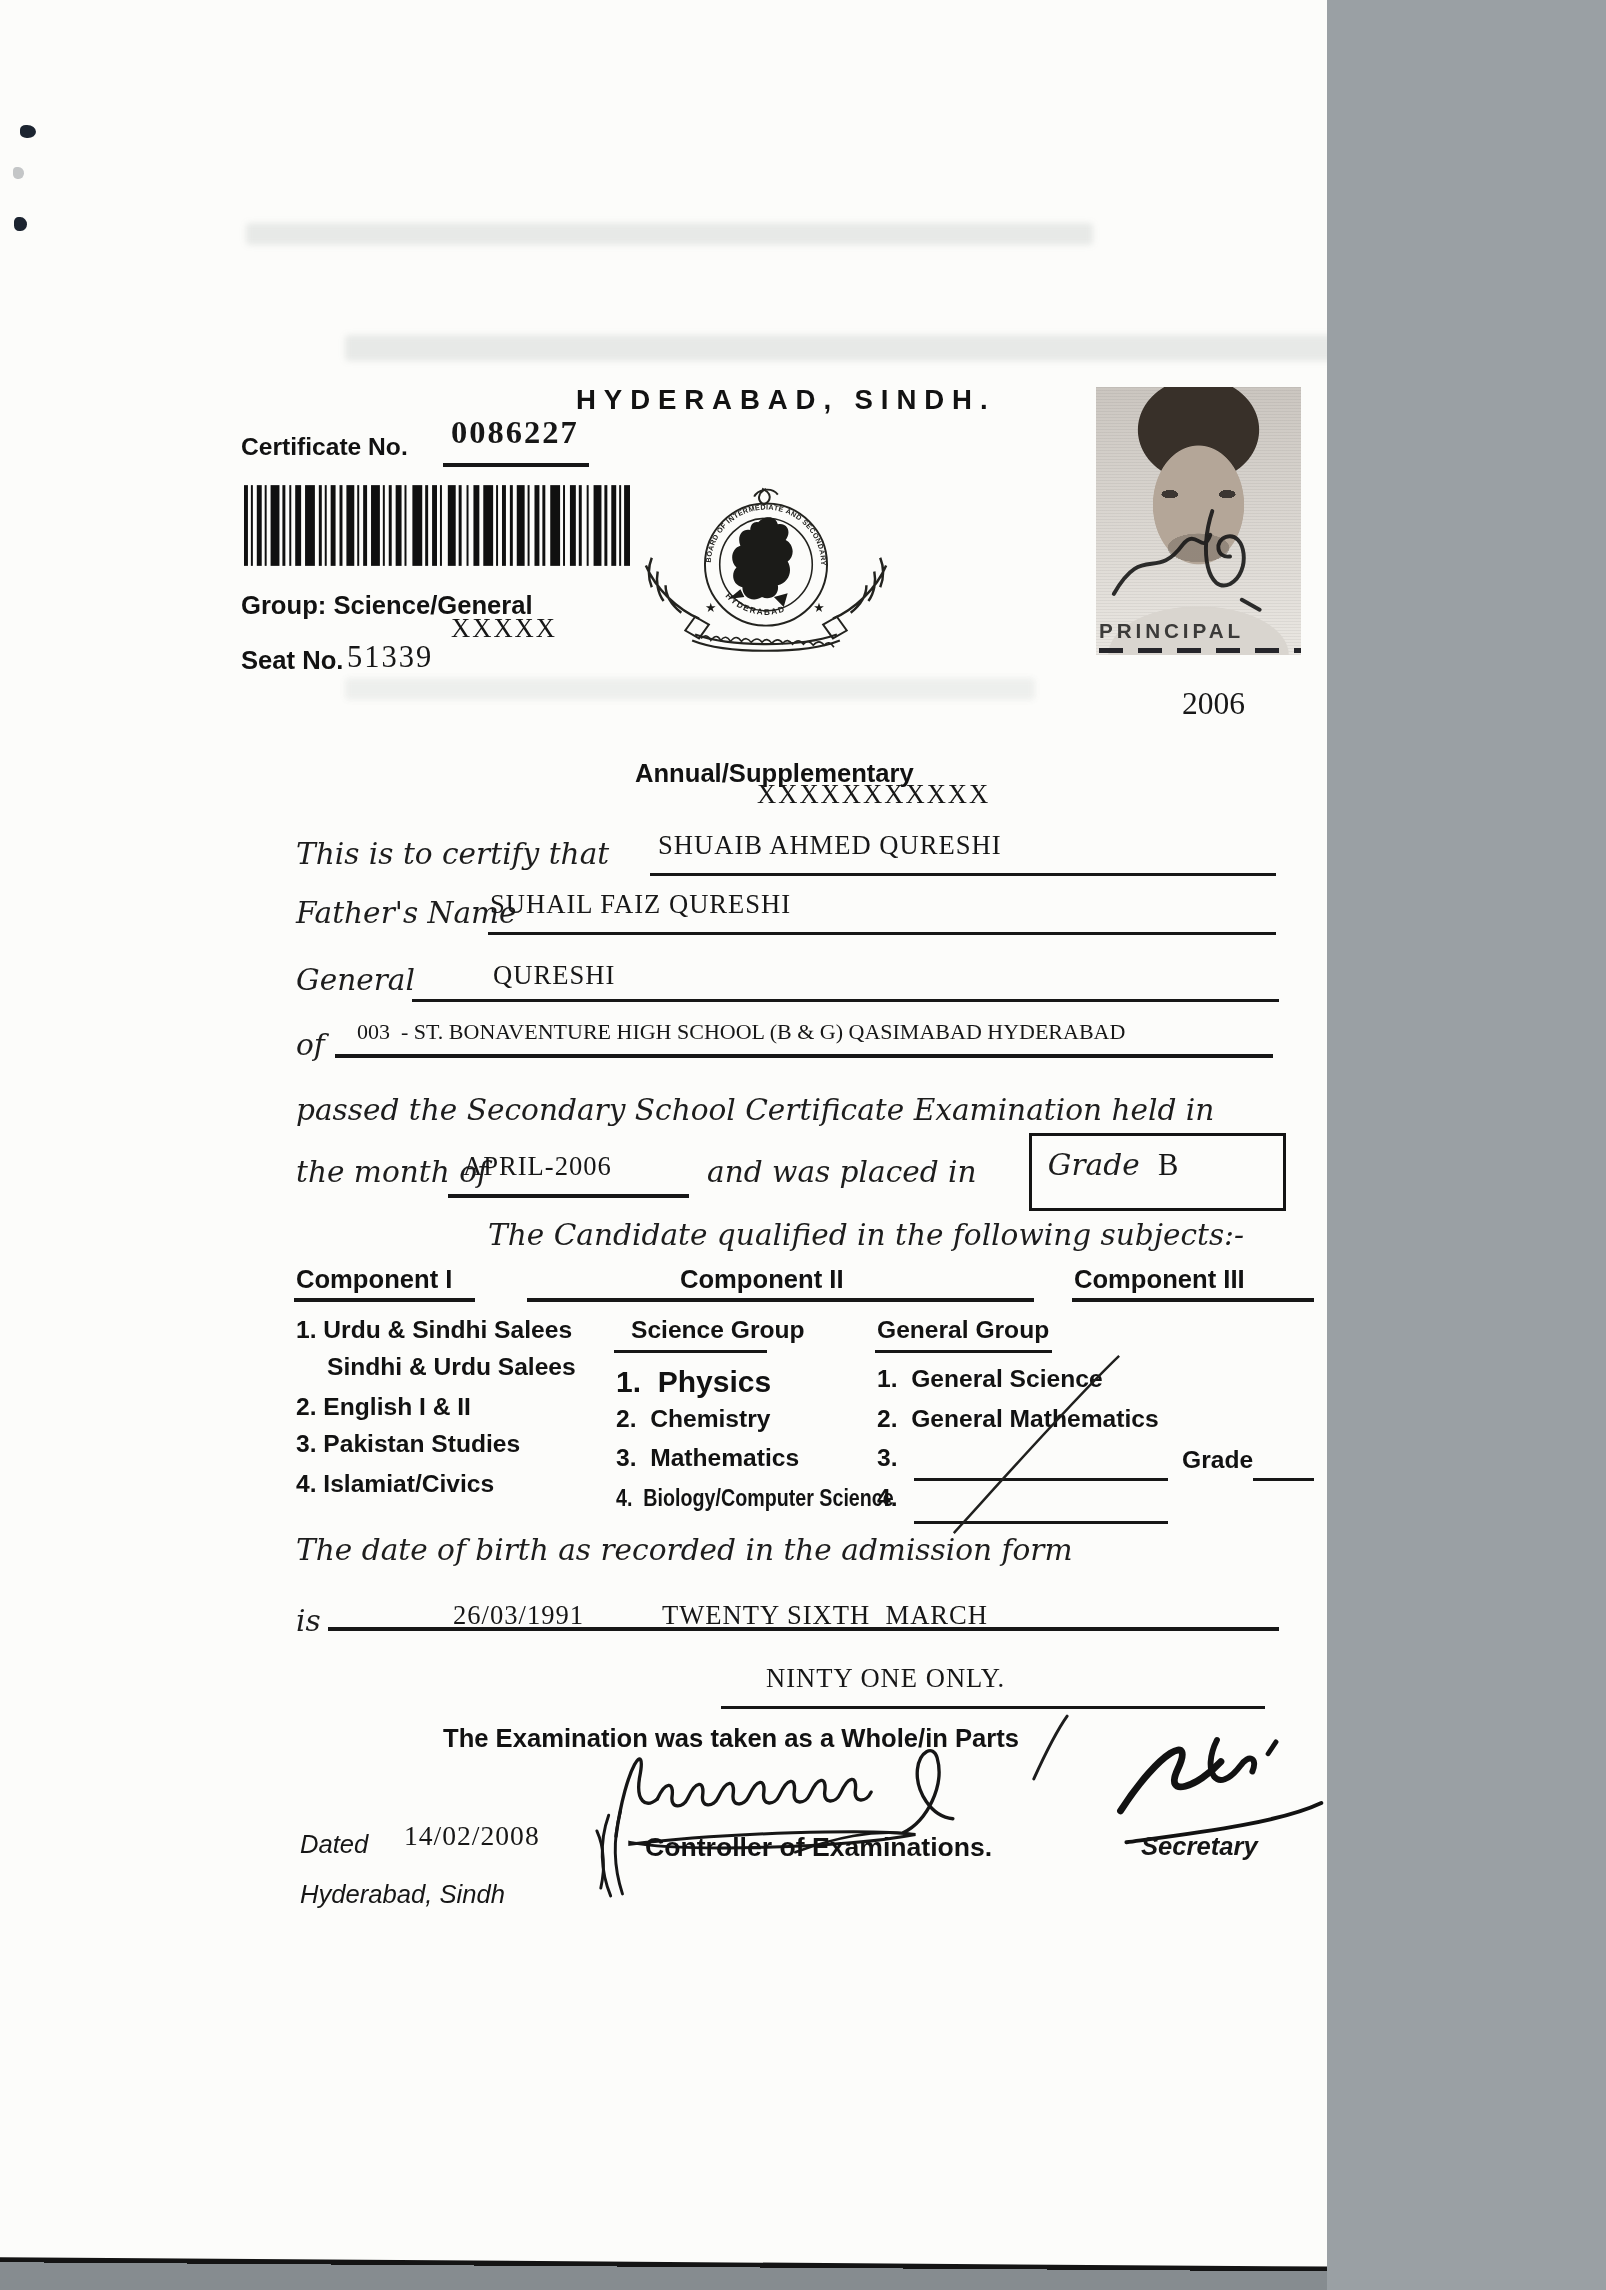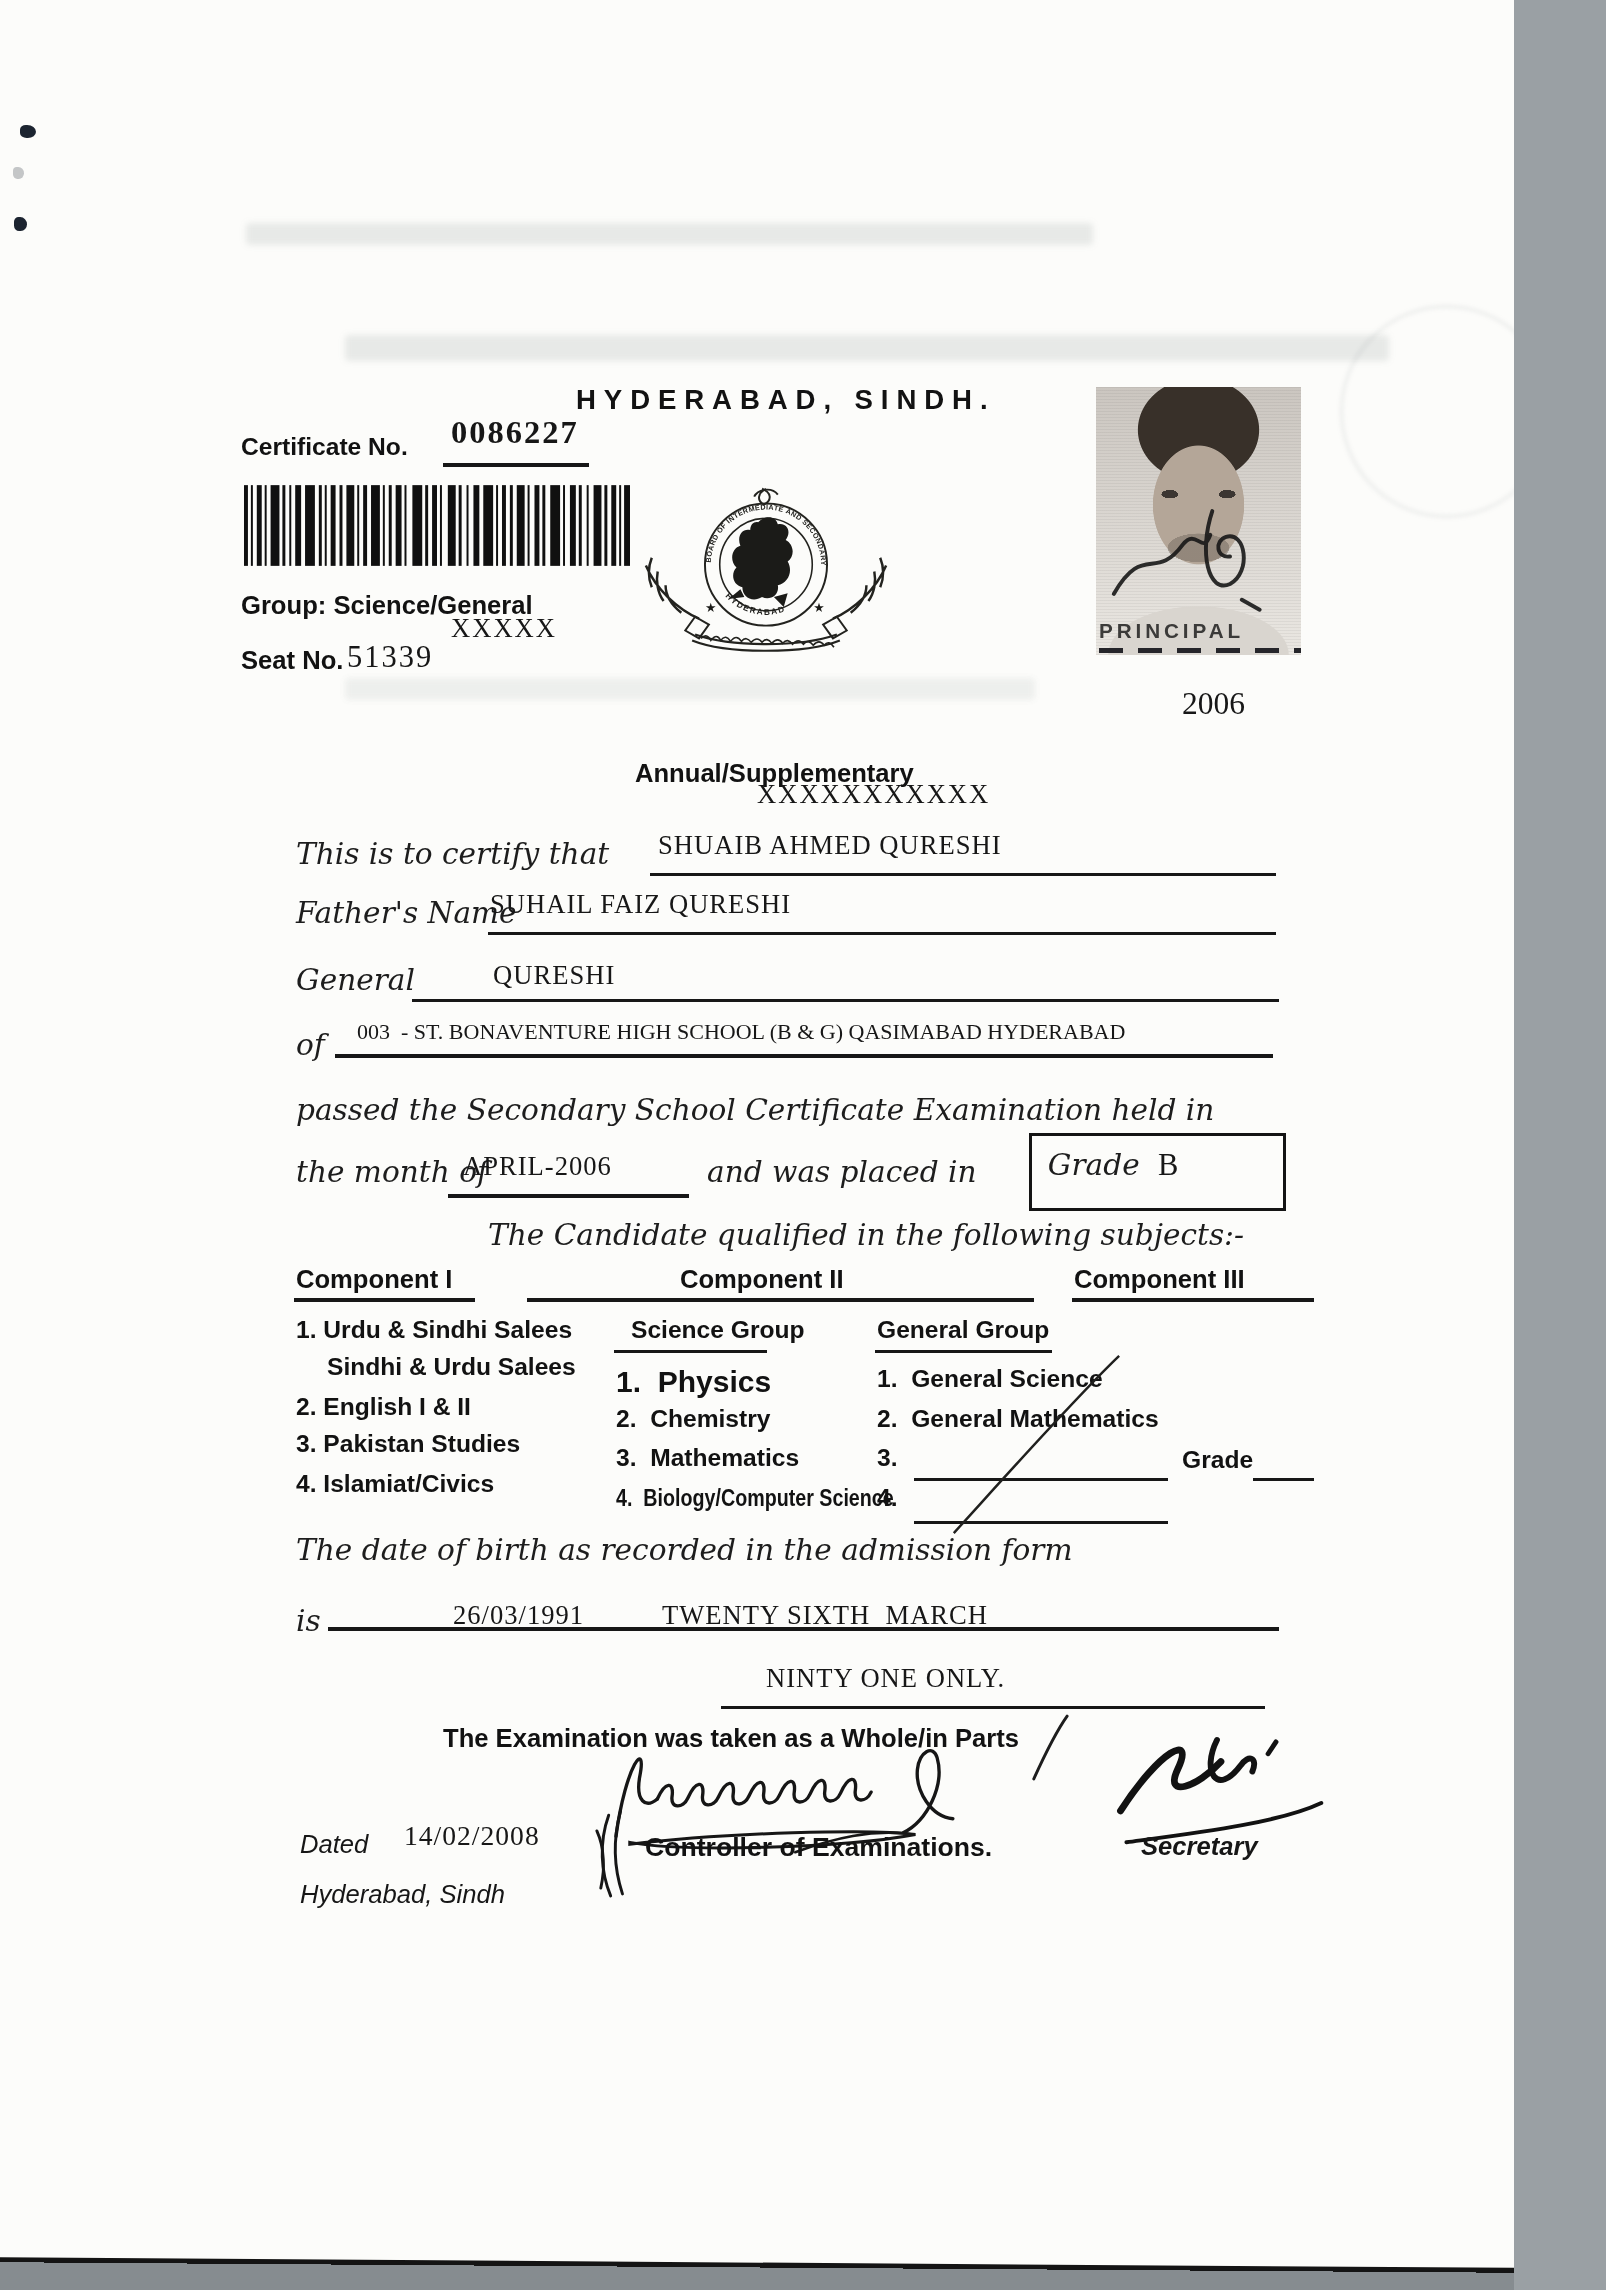--- a/index.html
+++ b/index.html
@@ -1,16 +1,16 @@
 <!DOCTYPE html>
 <html><head>
 <meta charset="utf-8">
 <style>
   html,body{margin:0;padding:0;background:#9aa0a4;}
-  .page{position:relative;width:1514px;height:2290px;background:#fcfcfa;overflow:hidden;
+  .page{position:relative;width:1327px;height:2290px;background:#fcfcfa;overflow:hidden;
         font-family:"Liberation Serif",serif;color:#151515;}
   .abs{position:absolute;}
   .bsans{font-family:"Liberation Sans",sans-serif;font-weight:bold;color:#121212;}
   .serifv{font-family:"Liberation Serif",serif;color:#171717;}
   .script{font-family:"DejaVu Serif",serif;font-style:italic;color:#1d1d1d;}
   .ital{font-family:"Liberation Sans",sans-serif;font-style:italic;color:#161616;}
   .ln{position:absolute;background:#171717;}
   .ghost{position:absolute;filter:blur(3px);background:rgba(95,105,112,.13);border-radius:3.9px;}
   .speck{position:absolute;background:#1c2430;border-radius:40% 60% 55% 45%;}
   .photo{position:absolute;left:1096px;top:387px;width:205px;height:268px;

